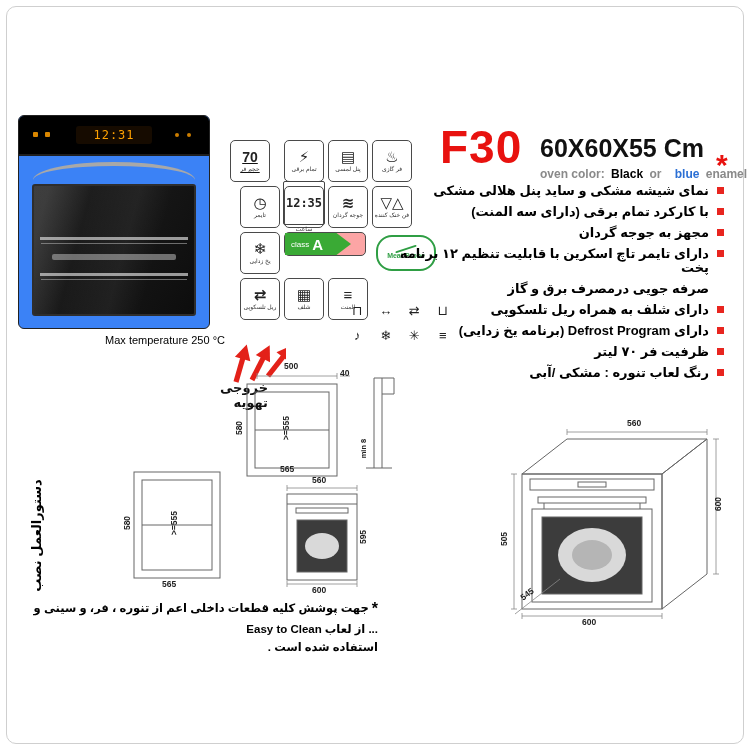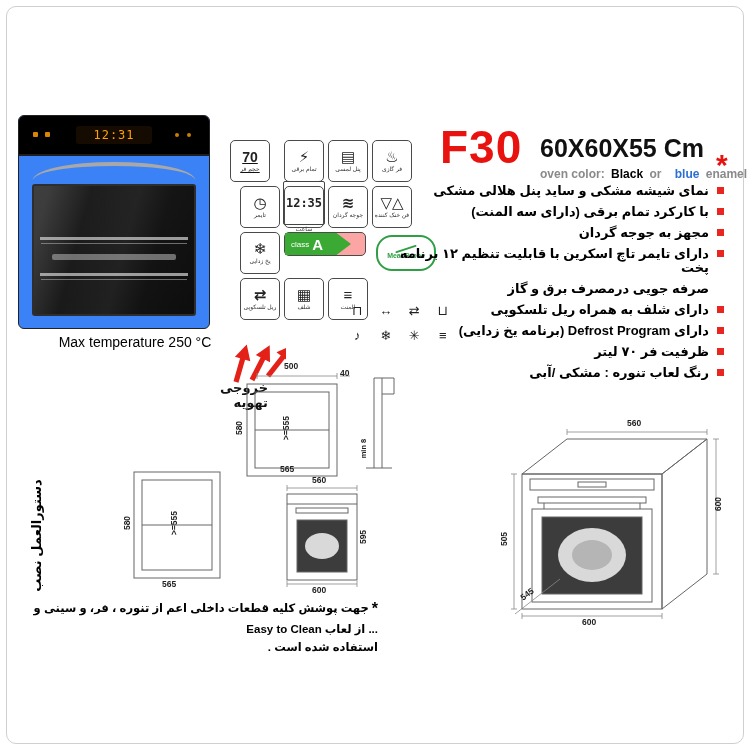--- a/index.html
+++ b/index.html
@@ -29,21 +29,21 @@
   .ph-dot.d1{right:18px;} .ph-dot.d2{right:30px;}
   .ph-handle{position:absolute;left:14px;right:14px;top:46px;height:14px;
              border-top:4px solid #a8a8a8;border-radius:50% 50% 0 0 / 100% 100% 0 0;}
   .ph-window{position:absolute;left:13px;right:13px;top:68px;bottom:12px;
              background:linear-gradient(120deg,#242424 0%,#161616 55%,#0d0d0d 100%);
              border:2px solid #2e2e2e;border-radius:3px;overflow:hidden;}
   .rack{position:absolute;left:6px;right:6px;height:3px;background:#9b9b9b;box-shadow:0 5px 0 -1px #6d6d6d;}
   .rack.r1{top:40%;} .rack.r2{top:68%;}
   .tray{position:absolute;left:18px;right:18px;top:53%;height:6px;background:#6f6f6f;border-radius:2px;}
   .glass{position:absolute;inset:0;background:linear-gradient(105deg,rgba(255,255,255,.12) 8%,transparent 30%,rgba(255,255,255,.05) 55%,transparent 72%);}
-  .maxtemp{position:absolute;left:45px;top:334px;width:180px;text-align:center;font-size:14px;color:#000;}
+  .maxtemp{position:absolute;left:45px;top:334px;width:180px;text-align:right;font-size:11px;color:#000;}
 
   
   .vent-svg{position:absolute;left:224px;top:334px;}
   .vent-label{position:absolute;left:182px;top:380px;width:86px;text-align:right;
               font-size:13px;font-weight:700;direction:rtl;}
 
   
   .fbox{position:absolute;width:38px;height:40px;border:1.5px solid #4a4a4a;border-radius:5px;
         background:#fff;display:flex;flex-direction:column;align-items:center;justify-content:center;gap:1px;}
   .fglyph{font-size:15px;line-height:16px;color:#222;font-weight:600;}

